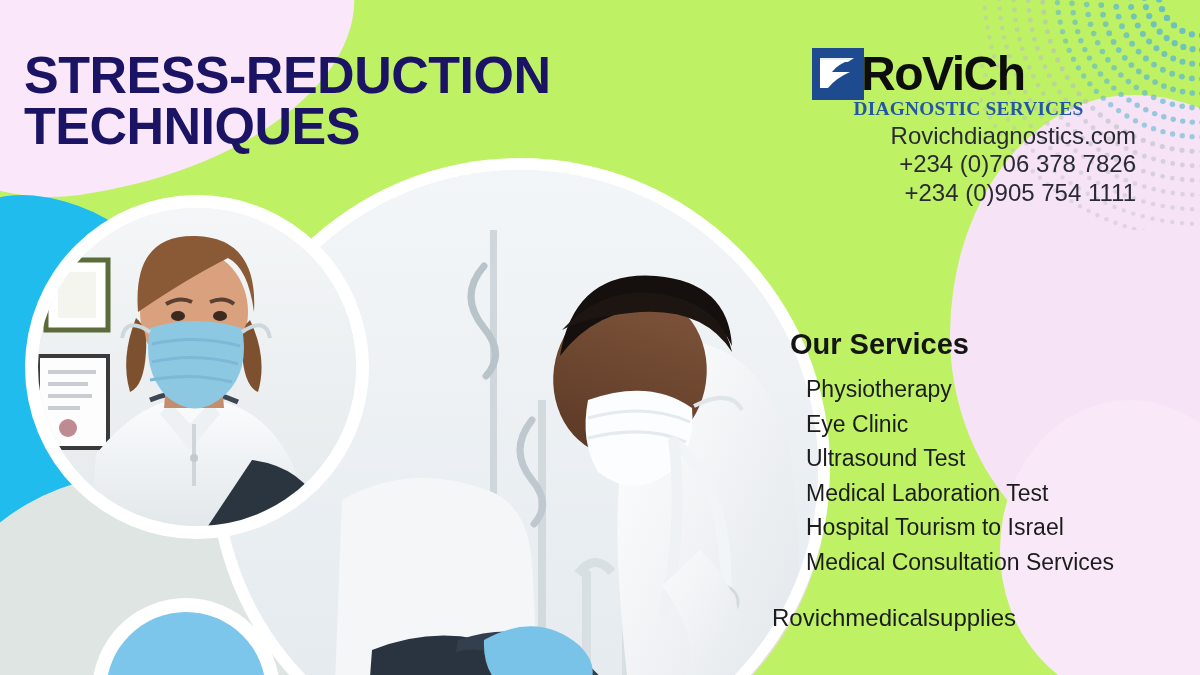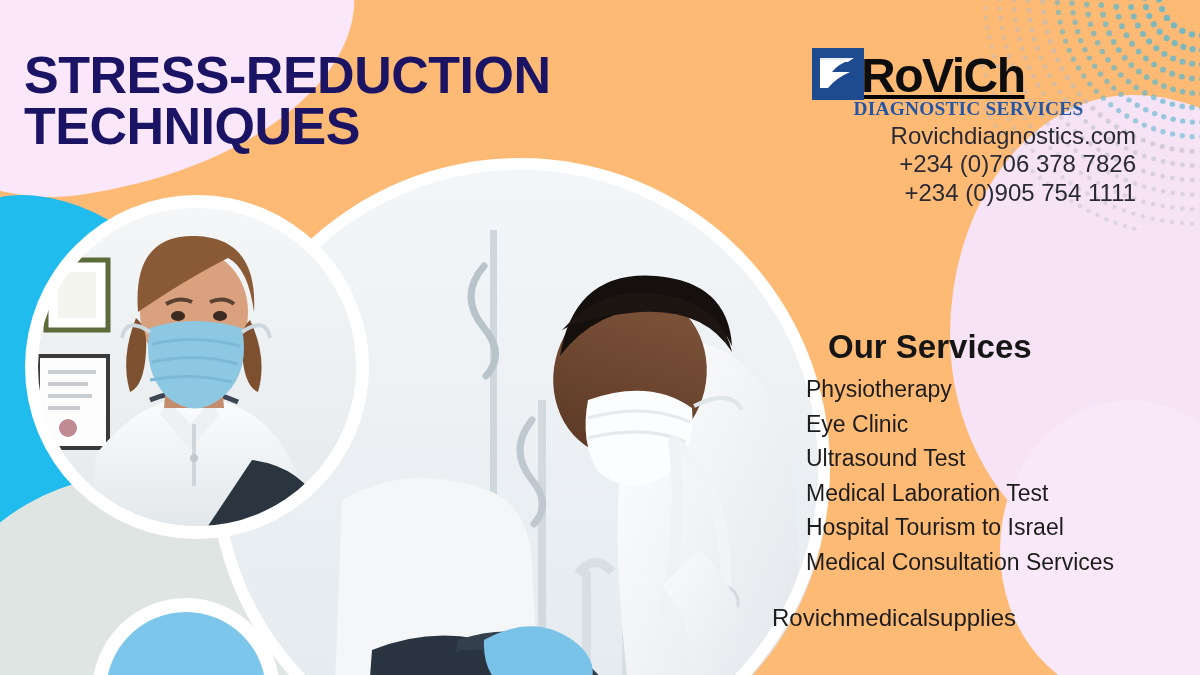--- a/index.html
+++ b/index.html
@@ -9,21 +9,21 @@
   }
   body {
     font-family: "Liberation Sans", sans-serif;
   }
 
   #poster {
     position: relative;
     width: 1200px;
     height: 675px;
     overflow: hidden;
-    background: #fdba74;
+    background: #bef264;
   }
 
   
   .deco { position: absolute; pointer-events: none; }
 
   .blob-pink-tl {
     left: -150px; top: -230px;
     width: 500px; height: 420px;
     background: #fbe7fa;
     border-radius: 52% 48% 60% 40% / 55% 60% 40% 45%;
@@ -114,21 +114,21 @@
     z-index: 6;
   }
 
   
   .logo-block {
     position: absolute;
     left: 812px; top: 48px;
     z-index: 6;
     width: 290px;
   }
-  .logo-row { display: flex; align-items: flex-end; text-decoration: underline; }
+  .logo-row { display: flex; align-items: center; }
   .logo-mark {
     width: 52px; height: 52px;
     background: #1e4b8f;
     position: relative;
     flex: 0 0 auto;
   }
   .logo-mark svg { position:absolute; left:0; top:0; width:52px; height:52px; }
   .logo-word {
     font-size: 48px;
     font-weight: bold;
@@ -156,22 +156,22 @@
     color: #2a2a35;
     font-size: 24px;
     line-height: 1.18;
     z-index: 6;
   }
   .contact div { white-space: nowrap; }
 
   
   .services-title {
     position: absolute;
-    left: 828px; top: 328px;
-    font-size: 33px;
+    left: 790px; top: 328px;
+    font-size: 29px;
     font-weight: bold;
     color: #151515;
     z-index: 6;
   }
   .services-list {
     position: absolute;
     left: 806px; top: 372px;
     z-index: 6;
     color: #1c1c1c;
     font-size: 23px;

